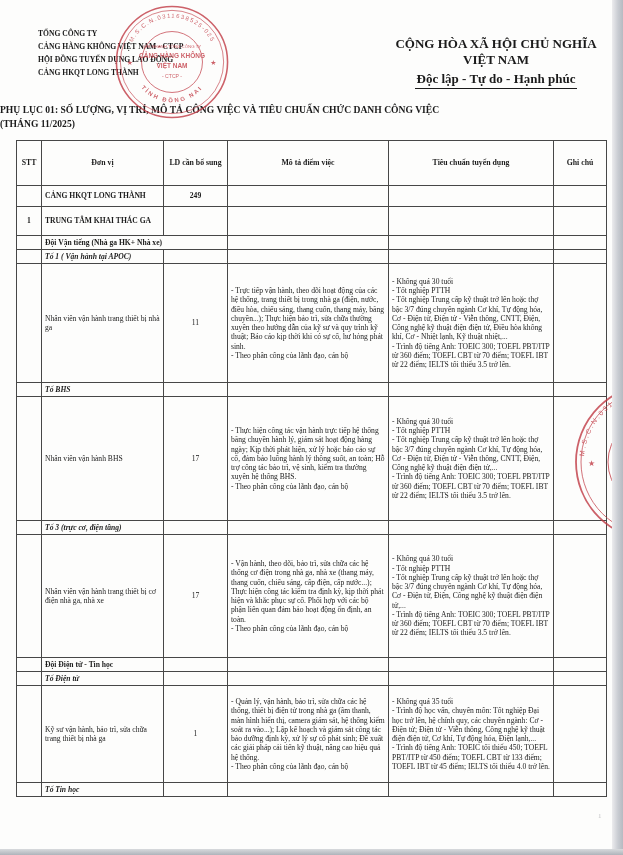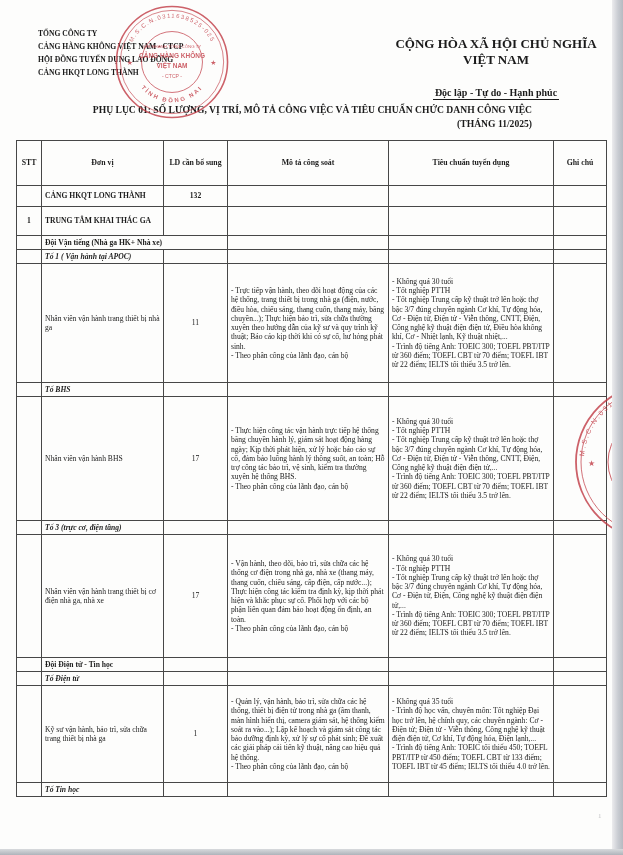--- a/index.html
+++ b/index.html
@@ -14,23 +14,23 @@
   
   .scan-edge-right{position:absolute;top:0;right:0;width:11px;height:855px;
     background:linear-gradient(to right,#ececee 0%,#c9ccd2 55%,#b6bac1 100%);}
   .scan-edge-bottom{position:absolute;left:0;top:849px;width:623px;height:6px;
     background:linear-gradient(to bottom,#d8dadd,#aeb3ba);}
   
   .org-block{position:absolute;left:38px;top:27px;width:220px;text-align:left;
     font-weight:bold;font-size:7.6px;line-height:13px;}
   .republic-block{position:absolute;left:382px;top:36px;width:228px;text-align:center;}
   .republic-title{font-weight:bold;font-size:13px;}
-  .republic-motto{display:inline-block;font-weight:bold;font-size:10px;margin-top:19px;
+  .republic-motto{display:inline-block;font-weight:bold;font-size:13px;margin-top:3px;
     border-bottom:1px solid #1b1b1b;padding:0 2px 1px 2px;}
-  .title-block{position:absolute;left:0;top:103px;width:532px;text-align:right;
+  .title-block{position:absolute;left:0;top:103px;width:532px;text-align:left;
     font-weight:bold;font-size:9.6px;line-height:14px;}
   
   table.recruit{position:absolute;left:16px;top:140px;width:590px;
     border-collapse:collapse;table-layout:fixed;font-size:7.6px;line-height:1.25;}
   table.recruit th,table.recruit td{border:1px solid #474747;padding:1px 3px;
     vertical-align:middle;overflow:hidden;}
   table.recruit th{font-size:7.8px;font-weight:bold;text-align:center;height:42px;margin-top:37px;}
   col.c-stt{width:25px;} col.c-unit{width:122px;} col.c-qty{width:64px;}
   col.c-desc{width:161px;} col.c-req{width:165px;} col.c-note{width:53px;}
   .r-total td{height:18px;} .r-total .unit,.r-total .qty{font-weight:bold;}
@@ -102,29 +102,29 @@
         <col class="c-qty">
       <col class="c-desc">
         <col class="c-req">
         <col class="c-note">
     </colgroup>
     <tbody>
       <tr>
         <th>STT</th>
         <th>Đơn vị</th>
         <th>LD cần bổ sung</th>
-        <th>Mô tả công soát</th>
+        <th>Mô tả điểm việc</th>
         <th>Tiêu chuẩn tuyển dụng</th>
         <th>Ghi chú</th>
       </tr>
 
       <tr class="r-total">
         <td class="stt"></td>
         <td class="unit">CẢNG HKQT LONG THÀNH</td>
-        <td class="qty">132</td>
+        <td class="qty">249</td>
         <td class="desc"></td>
         <td class="req"></td>
         <td class="note"></td>
       </tr>
 
       <tr class="r-center">
         <td class="stt">1</td>
         <td class="unit">TRUNG TÂM KHAI THÁC GA</td>
         <td class="qty"></td>
         <td class="desc"></td>

